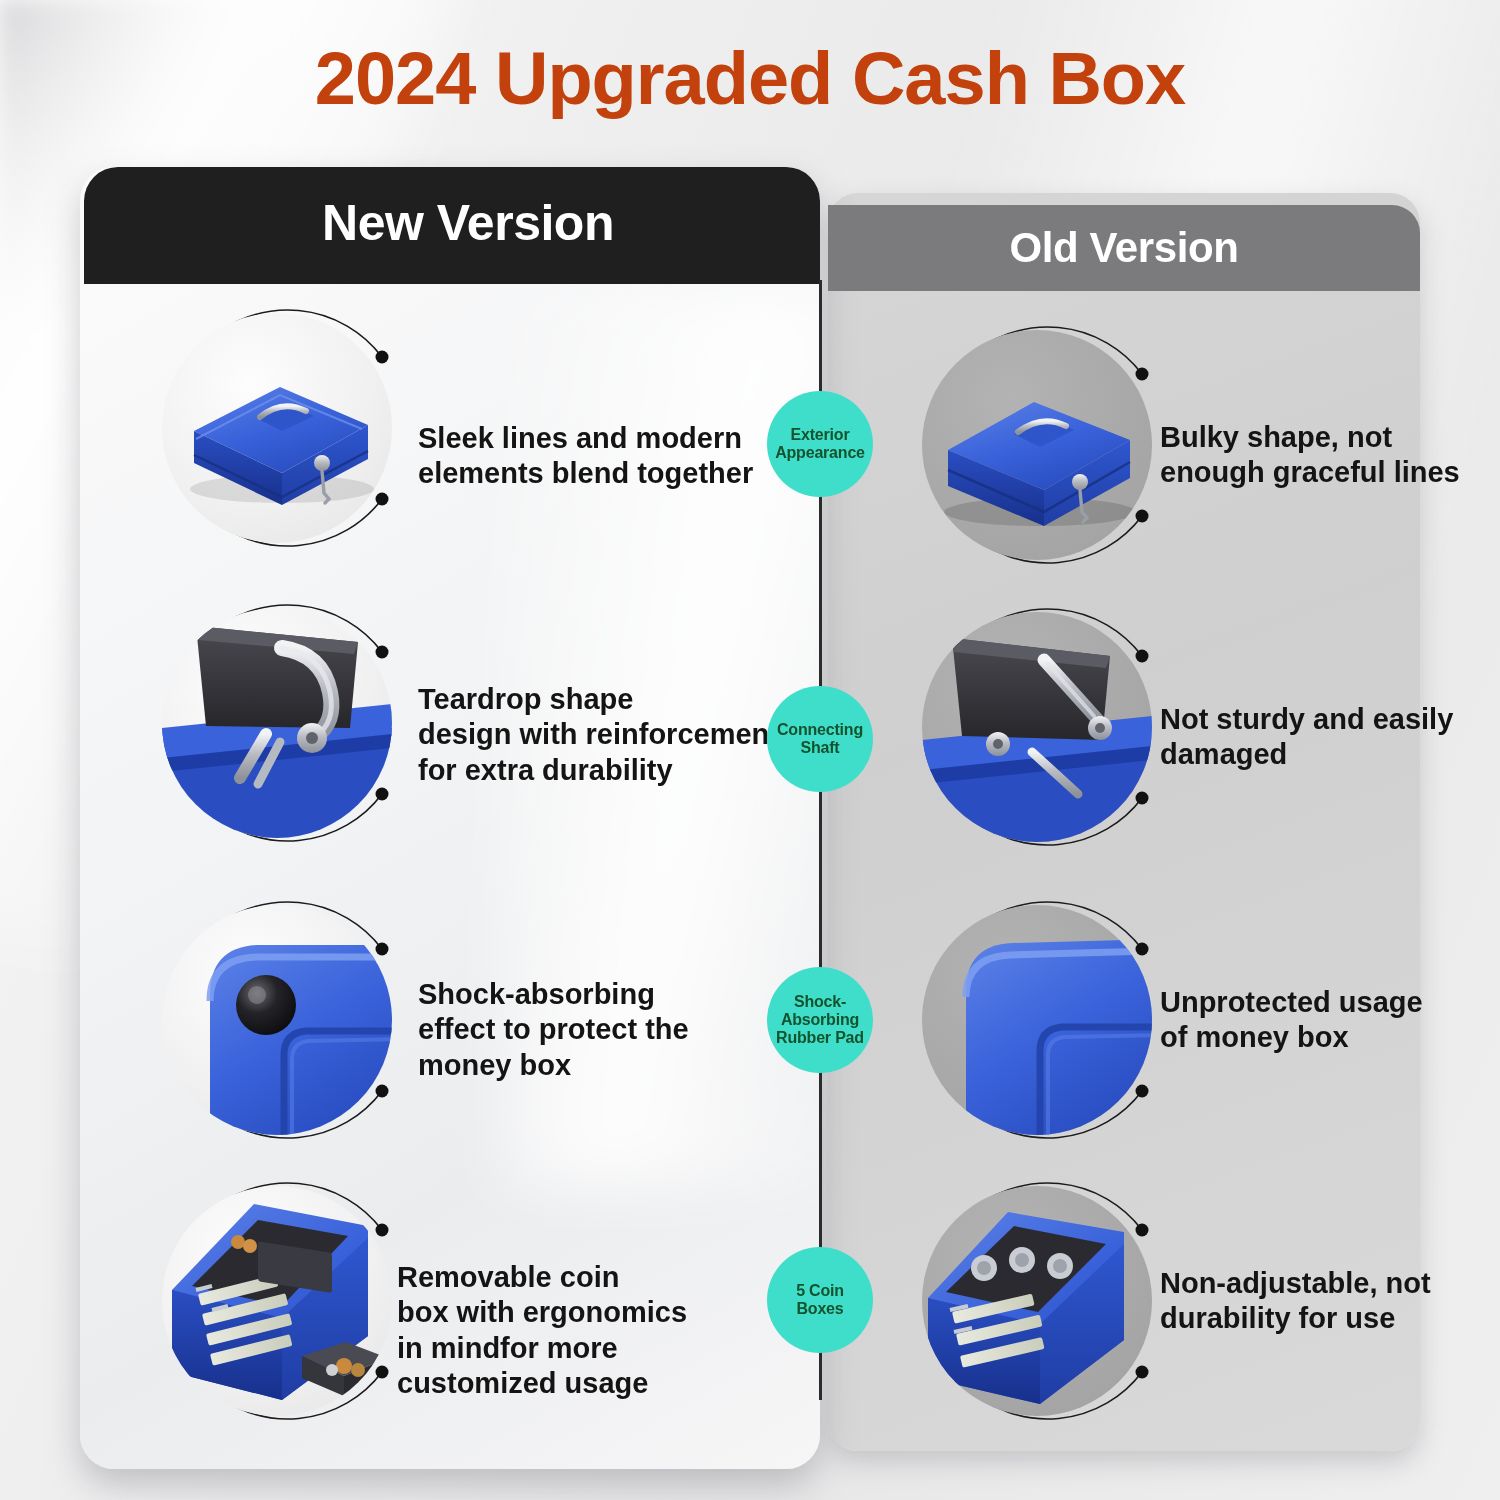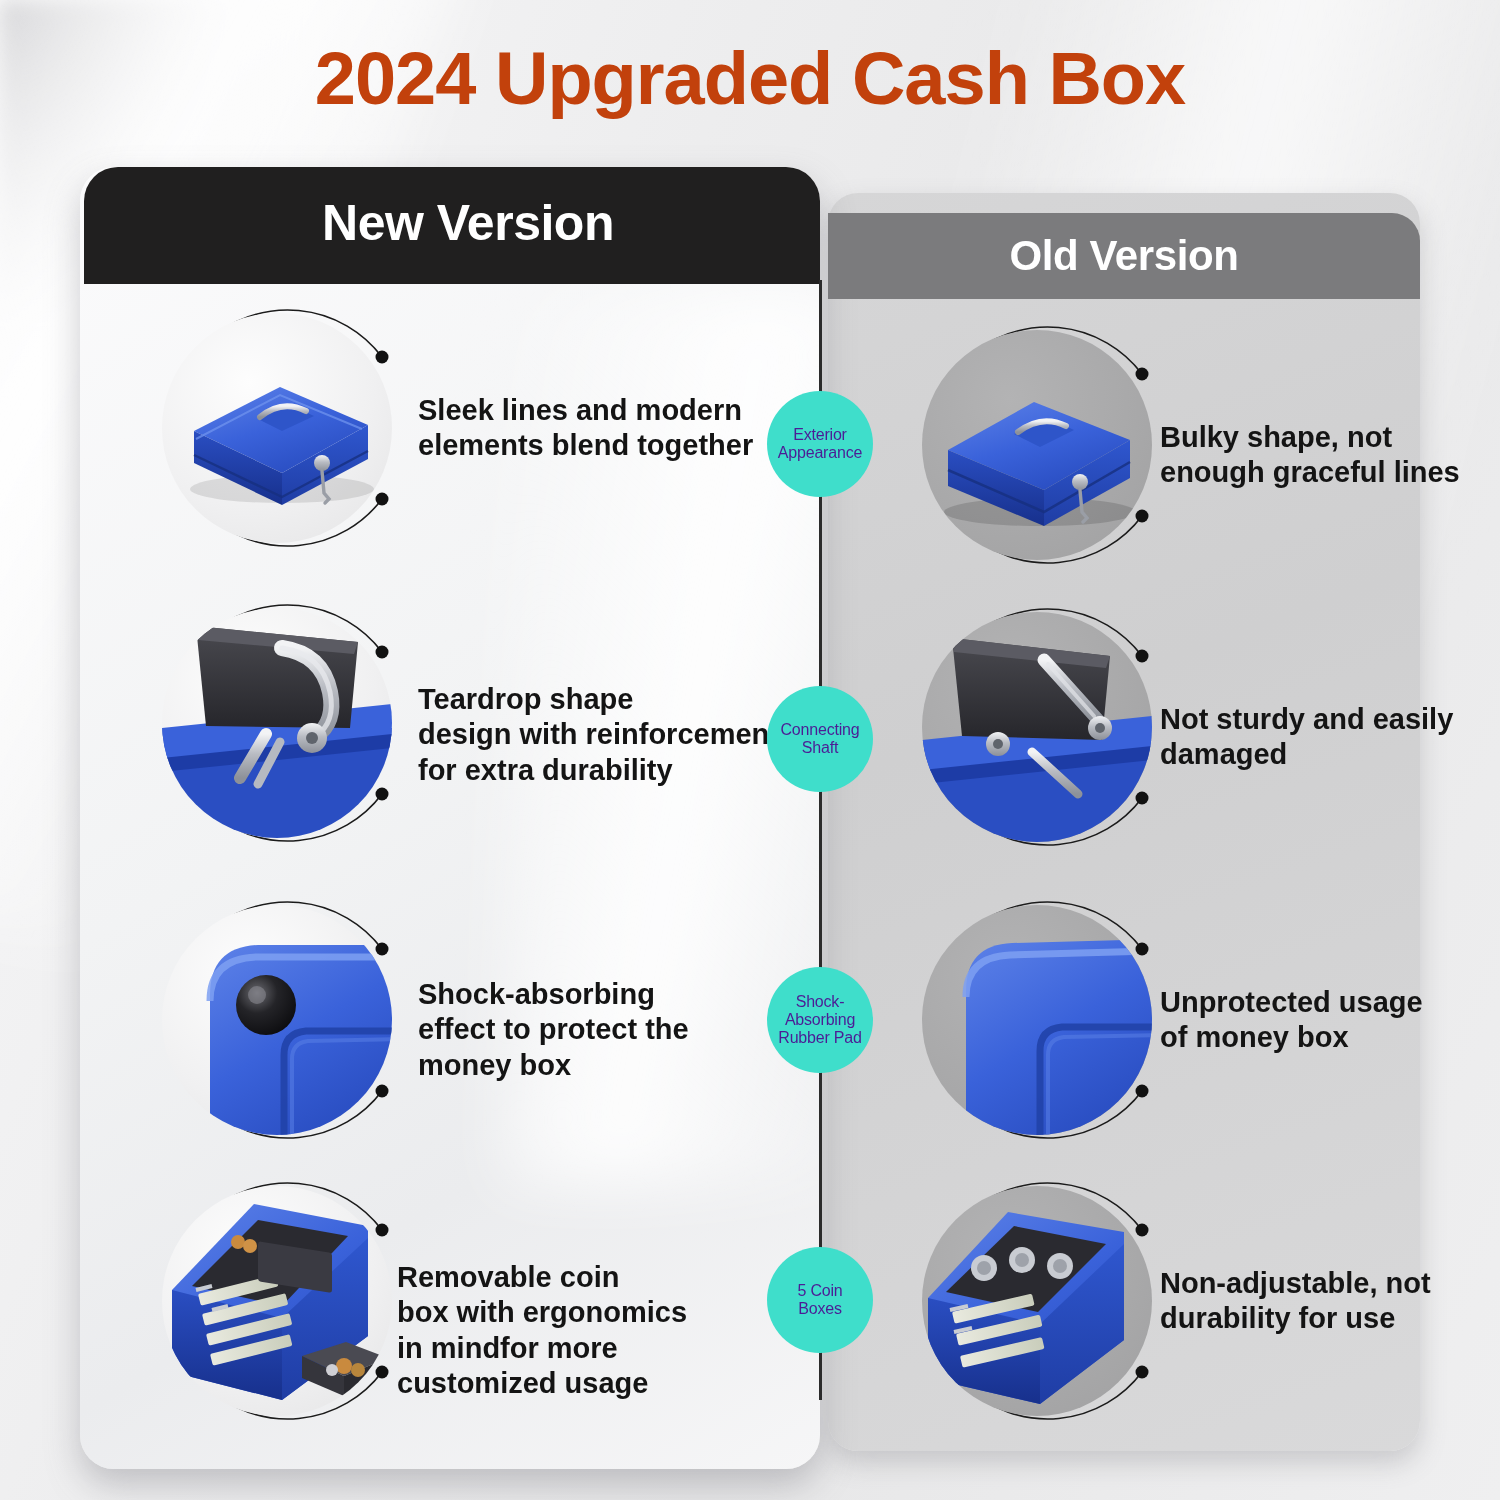--- a/index.html
+++ b/index.html
@@ -101,21 +101,20 @@
     padding-bottom: 6px;
   }
   .hdr-old {
     position: absolute;
     left: 828px; top: 205px;
     width: 592px; height: 86px;
     background: #7b7b7d;
     border-radius: 0 28px 0 0;
     display: flex; align-items: center; justify-content: center;
     z-index: 11;
-    margin-top: 8px;
   }
   .hdr-old span {
     color: #ffffff;
     font-size: 42px;
     font-weight: bold;
     letter-spacing: -.4px;
   }
 
   
   .row { position: absolute; z-index: 14; }
@@ -159,23 +158,23 @@
     left: 767px;
     width: 106px; height: 106px;
     border-radius: 50%;
     background: #3fdecb;
     display: flex; align-items: center; justify-content: center;
     text-align: center;
     z-index: 15;
   }
   .badge span {
     font-size: 16px;
-    font-weight: normal;
+    font-weight: bold;
     line-height: 1.14;
-    color: #4c1d95;
+    color: #14532d;
     white-space: pre-line;
     letter-spacing: -.2px;
   }
 </style>
 </head>
 <body>
 
 <div class="bg-base"></div>
 <div class="bg-shadow-corner"></div>
 <div class="bg-streak-a"></div>
@@ -246,21 +245,21 @@
       <path d="M32 118 L120 160 L120 192 L32 150 Z" fill="url(#bodySide)"></path>
       <path d="M206 112 L120 160 L120 192 L206 146 Z" fill="url(#lidFront)"></path>
       <path d="M34 126 L118 82 L200 116" fill="none" stroke="#6f93ee" stroke-width="2" opacity=".75"></path>
       <path d="M32 142 L120 184 L206 138" fill="none" stroke="#16307f" stroke-width="2.4" opacity=".8"></path>
       <path d="M96 106 L128 92 L152 103 L120 118 Z" fill="#2e55c9"></path>
       <path d="M98 104 q22 -18 46 -6" fill="none" stroke="url(#metal)" stroke-width="6" stroke-linecap="round"></path>
       <circle cx="160" cy="150" r="8" fill="url(#metal)"></circle>
       <path d="M160 158 l2 22 l5 6 l-4 4" fill="none" stroke="#9a9ea6" stroke-width="3.4" stroke-linecap="round"></path>
     </svg>
   </div>
-  <div class="desc" style="left:418px; top:80px">Sleek lines and modern
+  <div class="desc" style="left:418px; top:108px">Sleek lines and modern
 elements blend together</div>
 </div>
 
 <div class="row row-right" style="top:330px">
   <div class="ring" style="left:34px; top:-18px">
     <svg viewBox="0 0 266 266">
       <path d="M238 62 A118 118 0 1 0 238 204" fill="none" stroke="#1b1b1b" stroke-width="1.6"></path>
       <circle cx="238" cy="62" r="6.5" fill="#111"></circle>
       <circle cx="238" cy="204" r="6.5" fill="#111"></circle>
     </svg>

